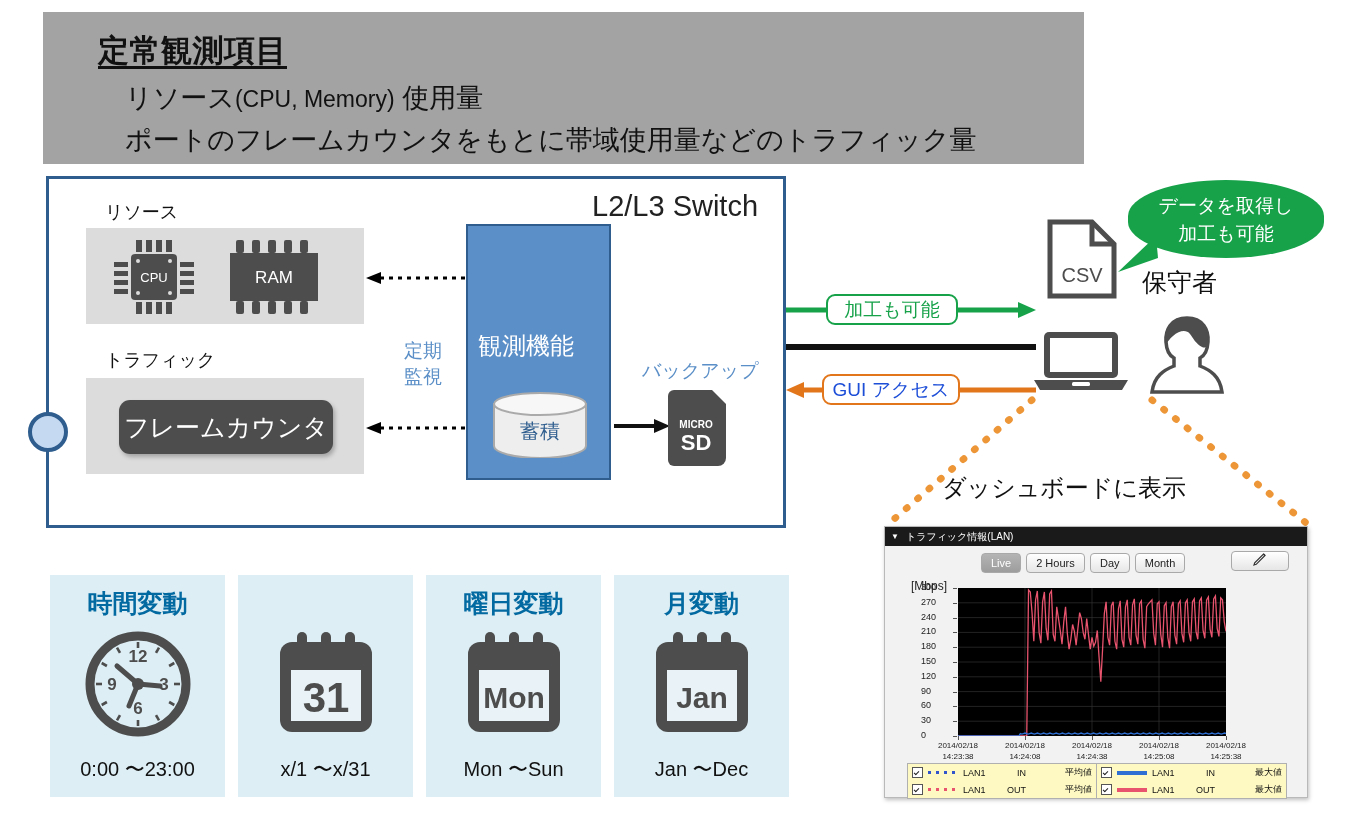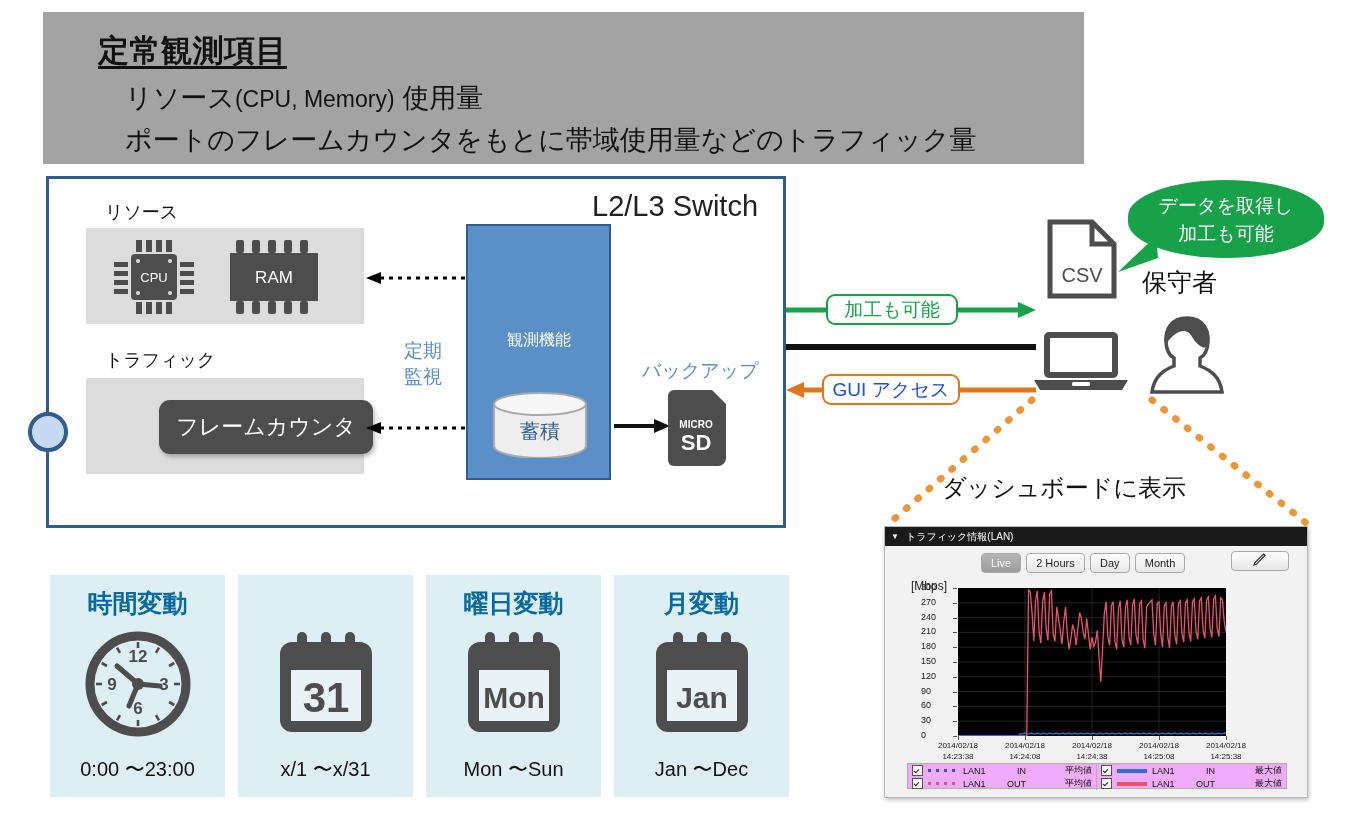--- a/index.html
+++ b/index.html
@@ -43,34 +43,33 @@
   }
 
   .section-label{font-size:18px;color:#111;}
   #resource-label{left:105px;top:200px;}
   #traffic-label{left:105px;top:348px;}
 
   #resource-panel{left:86px;top:228px;width:278px;height:96px;background:#dcdcdc;}
   #traffic-panel{left:86px;top:378px;width:278px;height:96px;background:#dcdcdc;}
   .frame-counter{
     left:119px;top:400px;width:214px;height:54px;border-radius:11px;
-    background:#4d4d4d;color:#fff;font-size:22px;
+    background:#4d4d4d;color:#fff;font-size:25px;
     display:flex;align-items:center;justify-content:center;
     box-shadow:2px 3px 4px rgba(0,0,0,.25);
-    margin-left:40px;
   }
 
   
   #observe-block{
     left:466px;top:224px;width:145px;height:256px;
     background:#5b8fc7;border:2px solid #2e5d8e;box-sizing:border-box;
   }
   #observe-label{
-    left:478px;top:330px;width:122px;text-align:center;
-    font-size:16px;color:#fff;
+    left:478px;top:330px;width:122px;
+    font-size:24px;color:#fff;
   }
   #storage-cyl{left:492px;top:392px;width:96px;height:66px;}
   #storage-label{
     left:492px;top:418px;width:96px;text-align:center;
     font-size:20px;color:#2e5d8e;
   }
 
   #periodic-label{
     left:394px;top:338px;width:58px;text-align:center;
     font-size:19px;color:#5b8fc7;line-height:26px;
@@ -136,22 +135,22 @@
     border:1px solid #a9a9a9;border-radius:4px;
     background:linear-gradient(#ffffff,#e6e6e6);
     display:flex;align-items:center;justify-content:center;box-sizing:border-box;
   }
   #chart-unit{position:absolute;left:26px;top:52px;font-size:12px;color:#222;}
   #chart-area{position:absolute;left:73px;top:61px;width:268px;height:148px;background:#000;}
   .y-tick{position:absolute;right:0;font-size:9px;color:#222;text-align:left;width:30px;}
   .y-tick-line{position:absolute;width:4px;height:1px;background:#555;}
   .x-label{position:absolute;font-size:8px;color:#222;text-align:center;width:58px;line-height:11px;}
   #legend{
-    position:absolute;left:22px;top:236px;width:380px;height:26px;
-    border:1px solid #b0b0b0;background:#f0abfc;box-sizing:border-box;
+    position:absolute;left:22px;top:236px;width:380px;height:36px;
+    border:1px solid #b0b0b0;background:#fef9c3;box-sizing:border-box;
     display:grid;grid-template-columns:1fr 1fr;grid-template-rows:1fr 1fr;
   }
   .legend-cell{display:flex;align-items:center;font-size:9px;color:#111;padding:0 4px;gap:5px;box-sizing:border-box;}
   .legend-cell:nth-child(odd){border-right:1px solid #b0b0b0;}
   .lg-chk{width:9px;height:9px;border:1px solid #555;background:#fff;position:relative;flex:0 0 auto;}
   .lg-chk::after{content:"";position:absolute;left:1px;top:3px;width:4px;height:2px;border-left:1.5px solid #222;border-bottom:1.5px solid #222;transform:rotate(-45deg);}
   .lg-swatch{width:30px;height:4px;flex:0 0 auto;}
   .lg-name{width:34px;}
   .lg-dir{width:24px;text-align:right;}
   .lg-stat{flex:1;text-align:right;}

